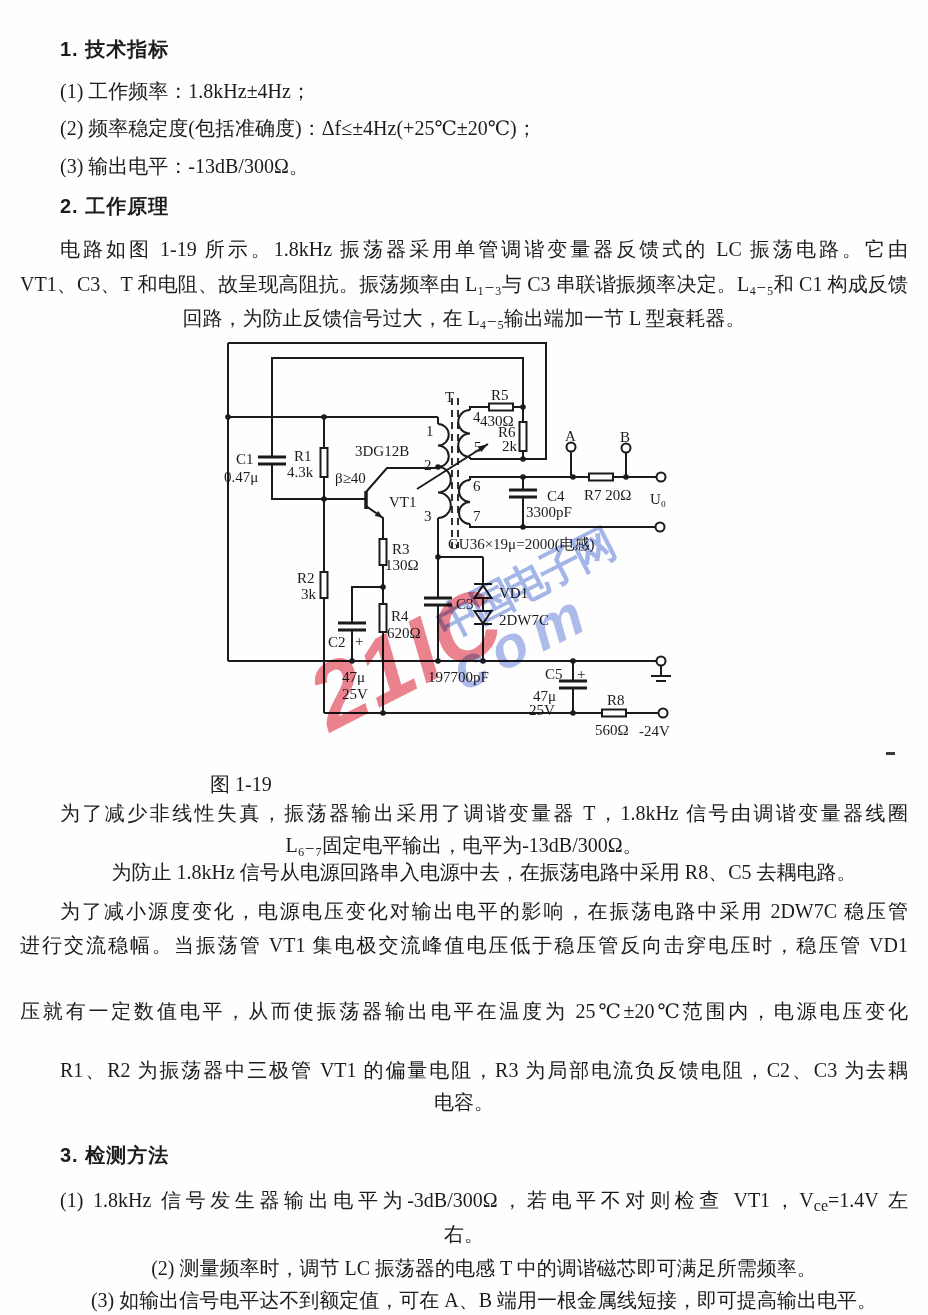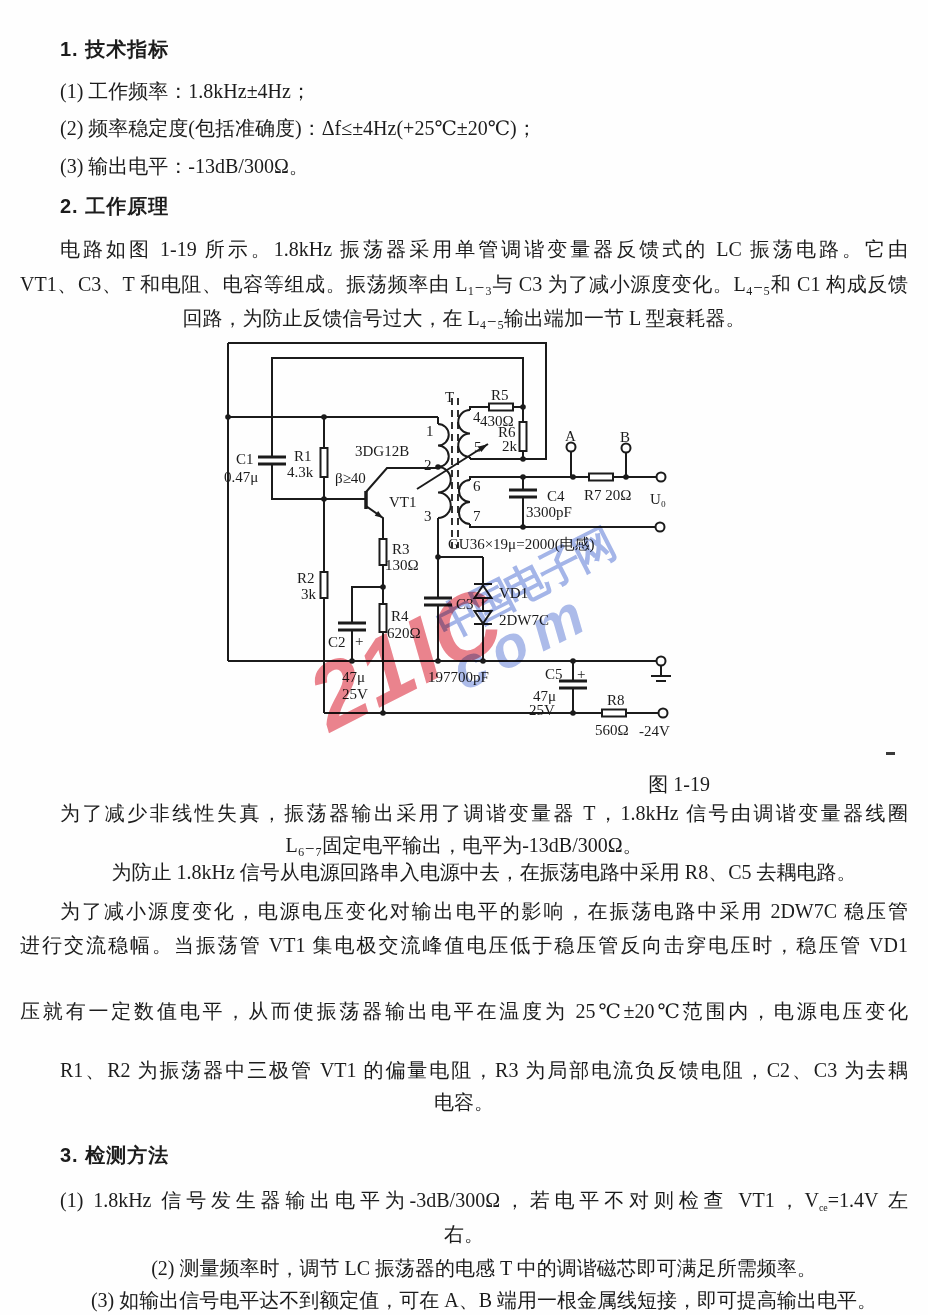--- a/index.html
+++ b/index.html
@@ -7,22 +7,22 @@
     position:relative;width:928px;height:1315px;background:#fefefe;
     font-family:"Liberation Serif","DejaVu Serif",serif;color:#1c1c1c;
     overflow:hidden;
   }
   .bline{position:absolute;left:20px;width:888px;font-size:20px;line-height:24px;white-space:nowrap;text-align:center;}
   .jl{white-space:normal;text-align:justify;text-align-last:justify;}
   .ind{text-indent:40px;}
   .head{position:absolute;left:60px;font-size:20px;font-weight:bold;
         font-family:"Liberation Sans","DejaVu Sans",sans-serif;letter-spacing:1px;text-align:right;}
   .spec{position:absolute;left:60px;font-size:20px;white-space:nowrap;}
-  .caption{position:absolute;left:210px;width:500px;text-align:right;font-size:20px;}
-  .sub{font-size:10px;vertical-align:-4px;}
+  .caption{position:absolute;left:210px;width:500px;text-align:left;font-size:20px;}
+  .sub{font-size:16px;vertical-align:-4px;}
   svg text{font-family:"Liberation Serif","DejaVu Serif",serif;fill:#1b1b1b;font-size:15px;}
   .wm{position:absolute;pointer-events:none;white-space:nowrap;transform-origin:left center;
       mix-blend-mode:multiply;font-family:"Liberation Sans","DejaVu Sans",sans-serif;}
   .wm-cn{left:440px;top:600px;font-size:42px;font-weight:bold;letter-spacing:-4px;
          transform:rotate(-27deg);opacity:.55;}
   .wm-com{left:455px;top:640px;font-size:58px;font-weight:bold;font-style:italic;
           letter-spacing:10px;transform:rotate(-27deg);opacity:.5;}
   .wm-21ic{left:316px;top:652px;font-size:92px;font-weight:900;font-style:italic;
            letter-spacing:2px;transform:rotate(-27deg);opacity:.7;}
   .margin-dash{position:absolute;left:886px;top:752px;width:9px;height:3px;background:#3a3a3a;}
@@ -32,21 +32,21 @@
 
 <div class="page">
 
   <div class="head" style="top:36px">1. 技术指标</div>
   <div class="spec" style="top:78px">(1) 工作频率：1.8kHz±4Hz；</div>
   <div class="spec" style="top:115px">(2) 频率稳定度(包括准确度)：Δf≤±4Hz(+25℃±20℃)；</div>
   <div class="spec" style="top:153px">(3) 输出电平：-13dB/300Ω。</div>
 
   <div class="head" style="top:193px">2. 工作原理</div>
   <div class="bline jl ind" style="top:237px">电路如图 1-19 所示。1.8kHz 振荡器采用单管调谐变量器反馈式的 LC 振荡电路。它由</div>
-  <div class="bline jl" style="top:272px">VT1、C3、T 和电阻、电容等组成。振荡频率由 L₁₋₃与 C3 为了减小源度变化。L₄₋₅和 C1 构成反馈</div>
+  <div class="bline jl" style="top:272px">VT1、C3、T 和电阻、故呈现高阻抗。振荡频率由 L₁₋₃与 C3 串联谐振频率决定。L₄₋₅和 C1 构成反馈</div>
   <div class="bline" style="top:306px">回路，为防止反馈信号过大，在 L₄₋₅输出端加一节 L 型衰耗器。</div>
 
   <svg style="position:absolute;left:210px;top:335px" width="500" height="432" viewBox="210 335 500 432">
     <g stroke="#1b1b1b" stroke-width="2" fill="none">
 
       <path d="M228,343 H546 V459 H470"></path>
       <path d="M228,343 V661"></path>
       <path d="M228,661 H656"></path>
       <path d="M228,417 H438 M438,417 V424"></path>
 

